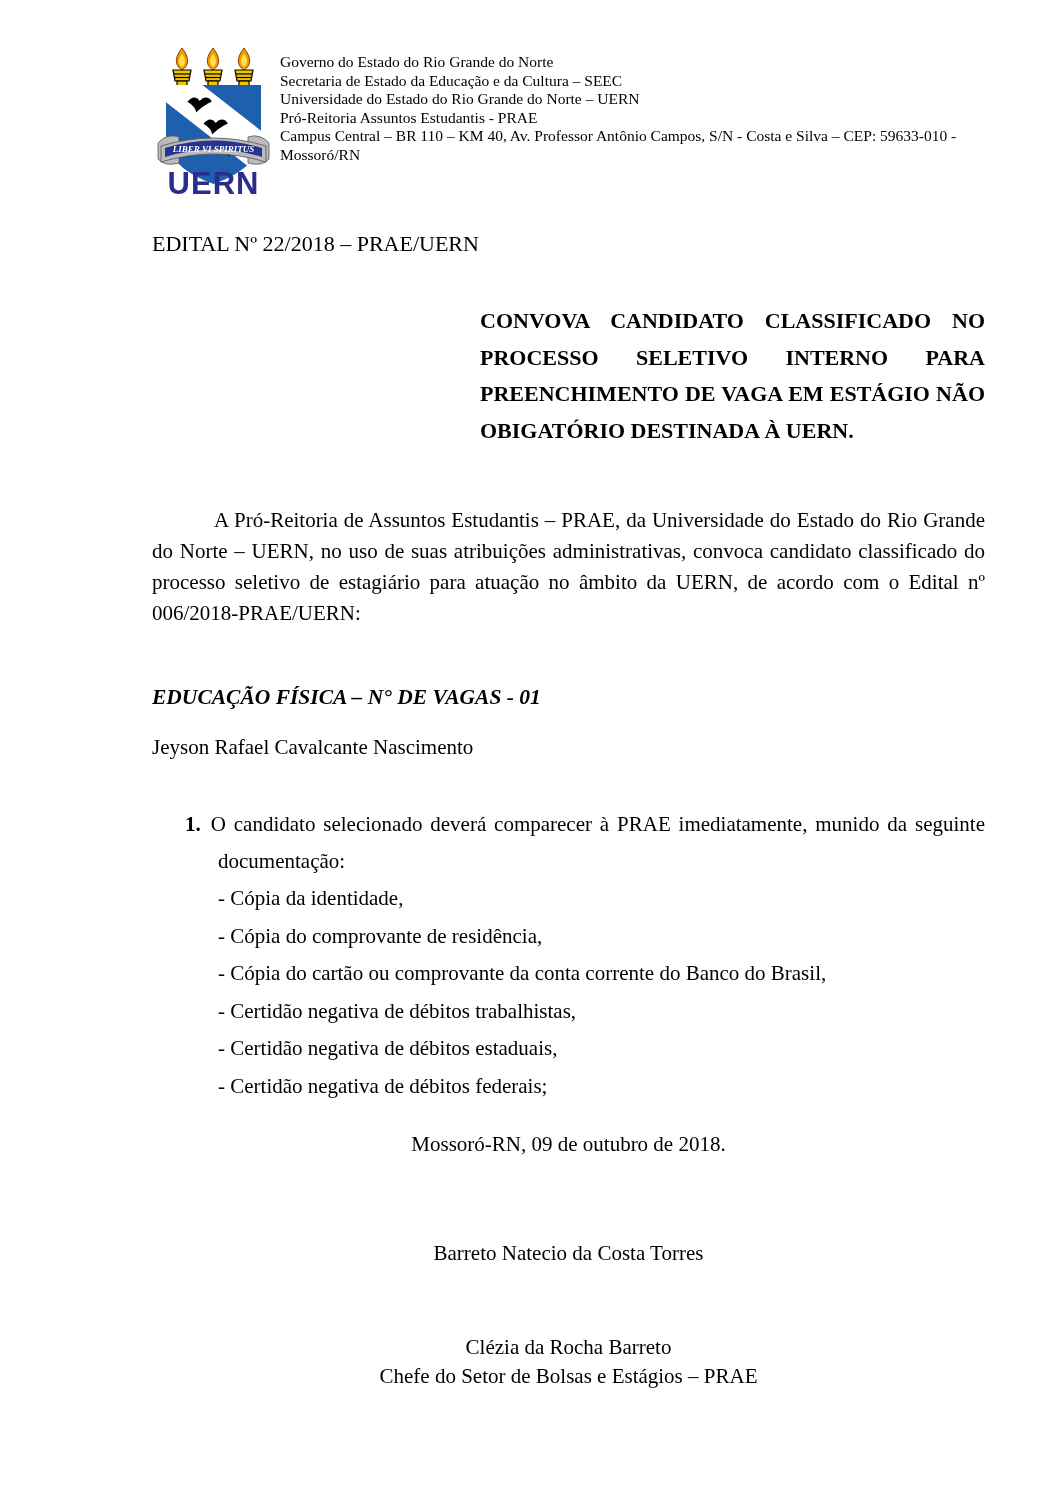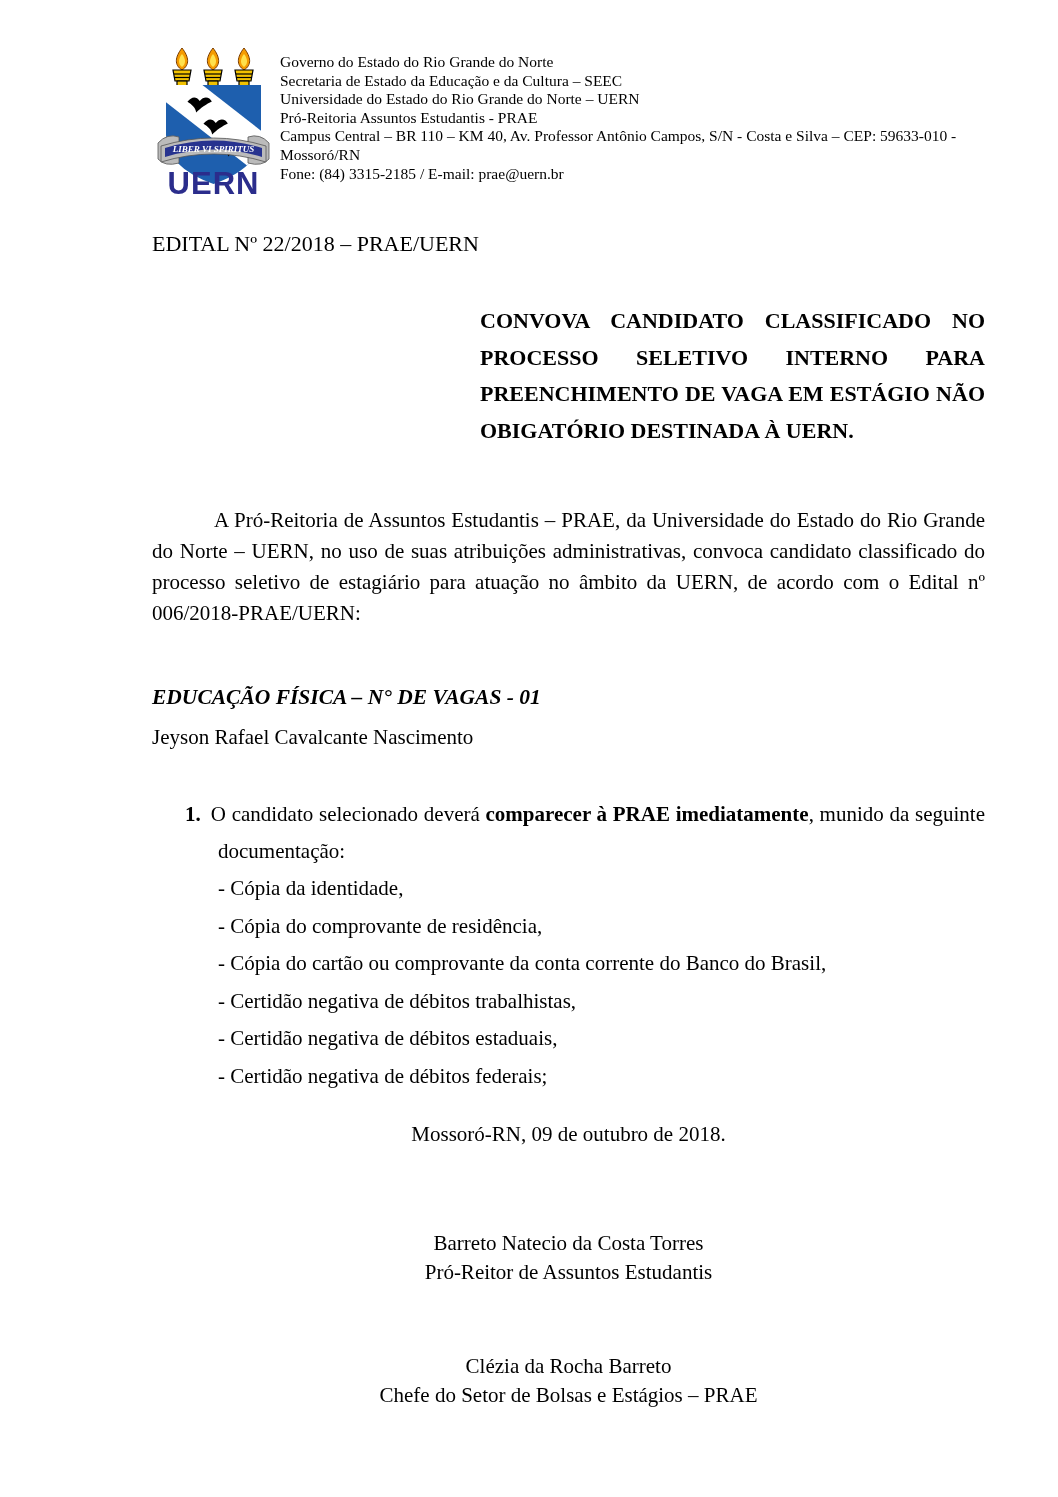--- a/index.html
+++ b/index.html
@@ -36,32 +36,32 @@
     text-align:justify;
   }
   .intro {
     margin-top:56px;
     font-size:21px;
     line-height:31px;
     text-align:justify;
     text-indent:62px;
   }
   .section-heading { margin-top:56px; font-size:21.5px; font-weight:bold;font-style:italic; }
-  .candidate { margin-top:15px; font-size:21px; }
+  .candidate { margin-top:25px; font-size:21px; }
   .item1 {
     margin-top:46px;
     margin-left:33px;
     padding-left:33px;
     text-indent:-33px;
     font-size:21px;
     line-height:37px;
     text-align:justify;
   }
   .item1 .num { font-weight:bold; padding-right:10px; }
-  .item1 .bold { font-weight:bold; }
+  .item1 .bold { font-weight:normal; }
   .docs { margin-left:66px; font-size:21px; }
   .doc-line { line-height:37.5px; }
   .date-line { margin-top:27px; text-align:center; font-size:21px; }
   .sig-block { text-align:center; font-size:21px; line-height:29px; }
   .sig-1 { margin-top:82px; }
   .sig-2 { margin-top:65px; }
 </style>
 </head>
 <body>
 
@@ -110,21 +110,20 @@
         <text x="56.5" y="149" text-anchor="middle" font-size="31" font-weight="bold" letter-spacing="1" font-family="Liberation Sans, DejaVu Sans, sans-serif" fill="#2B2D8C">UERN</text>
       </svg>
     </div>
 
     <div class="letterhead-text">
       <div class="lh-line">Governo do Estado do Rio Grande do Norte</div>
       <div class="lh-line">Secretaria de Estado da Educação e da Cultura – SEEC</div>
       <div class="lh-line">Universidade do Estado do Rio Grande do Norte – UERN</div>
       <div class="lh-line lh-bold">Pró-Reitoria Assuntos Estudantis - PRAE</div>
       <div class="lh-line">Campus Central – BR 110 – KM 40, Av. Professor Antônio Campos, S/N - Costa e Silva – CEP: 59633-010 - Mossoró/RN</div>
-      <div class="lh-line">Fone: (84) 3315-2185 / E-mail: prae@uern.br</div>
     </div>
   </div>
 
   <div class="edital-line">EDITAL Nº 22/2018 – PRAE/UERN</div>
 
   <div class="summary">CONVOVA CANDIDATO CLASSIFICADO NO PROCESSO SELETIVO INTERNO PARA PREENCHIMENTO DE VAGA EM ESTÁGIO NÃO OBIGATÓRIO DESTINADA À UERN.</div>
 
   <div class="intro">A Pró-Reitoria de Assuntos Estudantis – PRAE, da Universidade do Estado do Rio Grande do Norte – UERN, no uso de suas atribuições administrativas, convoca candidato classificado do processo seletivo de estagiário para atuação no âmbito da UERN, de acordo com o Edital nº 006/2018-PRAE/UERN:</div>
 
   <div class="section-heading">EDUCAÇÃO FÍSICA – N° DE VAGAS - 01</div>
@@ -138,21 +137,20 @@
     <div class="doc-line">- Cópia do cartão ou comprovante da conta corrente do Banco do Brasil,</div>
     <div class="doc-line">- Certidão negativa de débitos trabalhistas,</div>
     <div class="doc-line">- Certidão negativa de débitos estaduais,</div>
     <div class="doc-line">- Certidão negativa de débitos federais;</div>
   </div>
 
   <div class="date-line">Mossoró-RN, 09 de outubro de 2018.</div>
 
   <div class="sig-block sig-1">
     <div>Barreto Natecio da Costa Torres</div>
-    <div>Pró-Reitor de Assuntos Estudantis</div>
   </div>
 
   <div class="sig-block sig-2">
     <div>Clézia da Rocha Barreto</div>
     <div>Chefe do Setor de Bolsas e Estágios – PRAE</div>
   </div>
 
 </div>
 
 </body></html>

